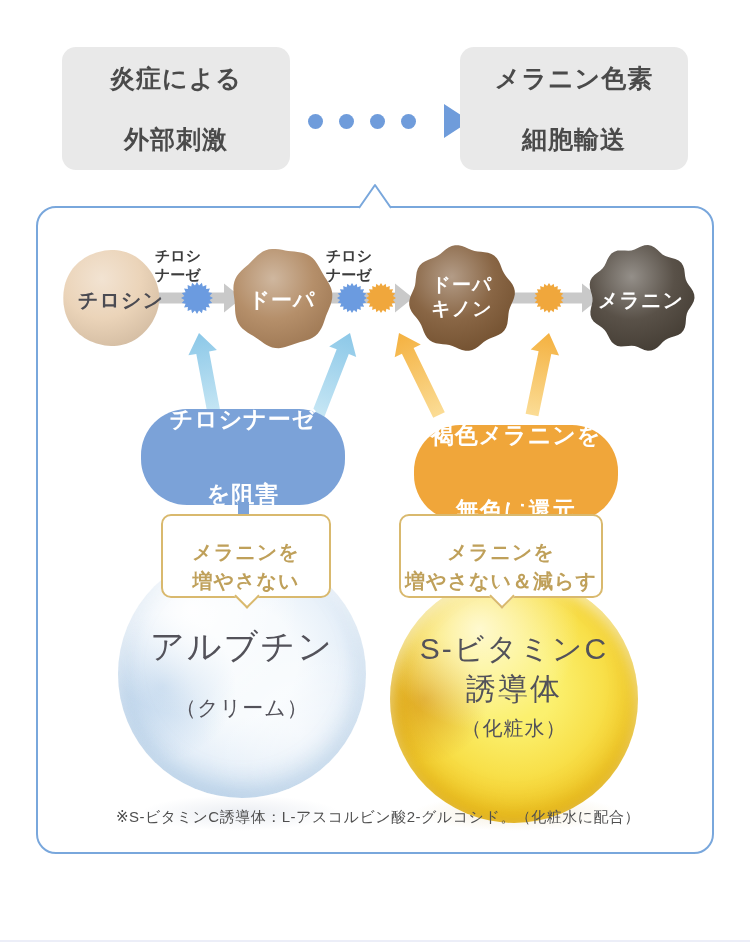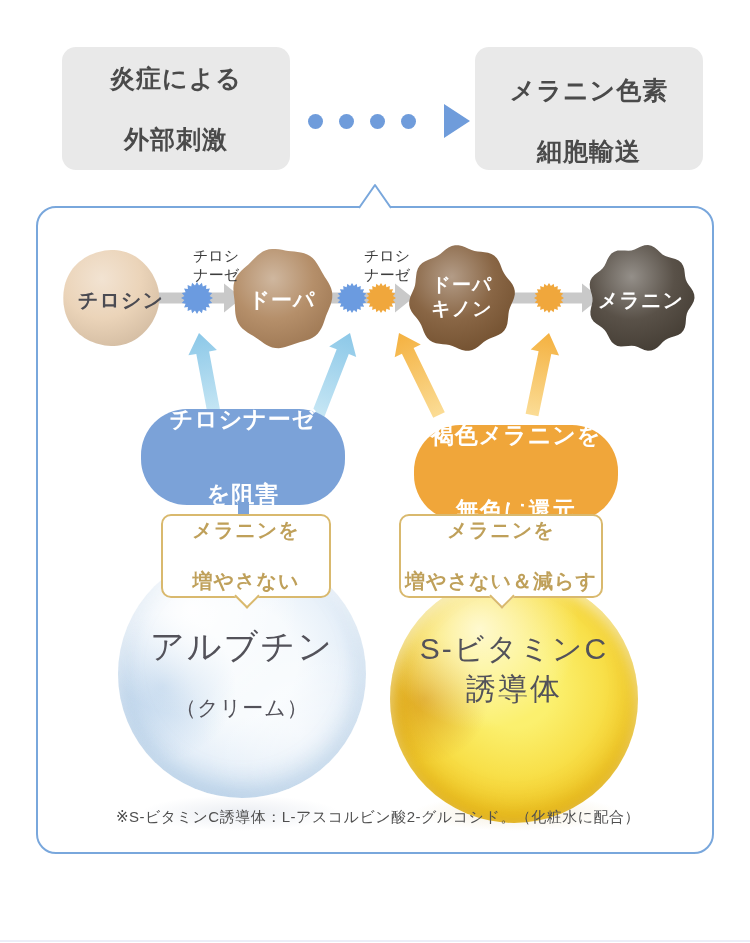--- a/index.html
+++ b/index.html
@@ -10,43 +10,43 @@
 
   
   .top-box{
     position:absolute;top:47px;width:228px;height:123px;border-radius:14px;
     background:var(--box-gray,#e9e9e9);
     display:flex;flex-direction:column;align-items:center;justify-content:center;
     font-size:25px;line-height:38px;font-weight:700;color:var(--text-dark,#4a4a4a);
     letter-spacing:1px;text-align:center;gap:23px;
   }
   .top-box.left{left:62px;}
-  .top-box.right{left:475px;justify-content:flex-end;}
+  .top-box.right{left:460px;}
 
   .dots{position:absolute;left:308px;top:104px;display:flex;align-items:center;}
   .dot{width:15px;height:15px;border-radius:50%;background:var(--accent-blue,#6f9cdb);margin-right:16px;}
   .arrow-head{
     width:0;height:0;margin-left:12px;
     border-top:17px solid transparent;border-bottom:17px solid transparent;
     border-left:26px solid var(--accent-blue,#6f9cdb);
   }
 
   
   .panel{
     position:absolute;left:36px;top:206px;width:674px;height:644px;
     border:2px solid var(--panel-border,#79a7dc);border-radius:20px;background:#ffffff;
   }
   .peak{position:absolute;left:357px;top:183px;z-index:4;}
 
   .paint-layer{position:absolute;left:0;top:0;width:750px;height:943px;z-index:1;pointer-events:none;}
 
   
   .enzyme-label{
-    position:absolute;top:246px;width:84px;text-align:right;z-index:2;
-    font-size:15px;line-height:19px;font-weight:400;color:#3c3c3c;
+    position:absolute;top:246px;width:84px;text-align:left;z-index:2;
+    font-size:15px;line-height:19px;font-weight:700;color:#3c3c3c;
   }
   #enz1{left:155px;} #enz2{left:326px;}
 
   .node-label{
     position:absolute;width:120px;text-align:center;z-index:2;
     font-size:20px;font-weight:700;letter-spacing:1px;
   }
   #lbl-tyr{left:61px;top:287px;color:#4b4b52;}
   #lbl-dopa{left:222px;top:286px;color:#ffffff;font-size:21px;}
   #lbl-dq{left:402px;top:273px;color:#ffffff;font-size:19px;line-height:24px;}
@@ -61,21 +61,21 @@
   #bubble-blue{left:141px;background:var(--bubble-blue,#7ba2d8);}
   #bubble-orange{left:414px;background:var(--bubble-orange,#f0a63a);margin-top:16px;}
   .stem{position:absolute;top:502px;width:11px;height:15px;z-index:2;}
   #stem-blue{left:238px;background:var(--bubble-blue,#7ba2d8);}
   #stem-orange{left:510px;background:var(--bubble-orange,#f0a63a);}
 
   
   .callout{
     position:absolute;top:514px;height:84px;border:2px solid var(--callout-border,#d9b96e);
     border-radius:10px;background:#ffffff;z-index:3;box-sizing:border-box;
-    display:flex;flex-direction:column;align-items:center;justify-content:space-between;
+    display:flex;flex-direction:column;align-items:center;justify-content:flex-end;
     font-size:20px;line-height:29px;font-weight:700;color:var(--callout-text,#bfa05a);
     letter-spacing:1px;text-align:center;
   }
   #callout-left{left:161px;width:170px;}
   #callout-right{left:399px;width:204px;}
   .callout-tail{
     position:absolute;bottom:-9px;left:50%;margin-left:-8px;width:16px;height:16px;
     background:#ffffff;border-right:2px solid var(--callout-border,#d9b96e);
     border-bottom:2px solid var(--callout-border,#d9b96e);transform:rotate(45deg);
   }
@@ -244,17 +244,18 @@
 
   <div class="sphere-shadow" id="shadow-left"></div>
   <div class="sphere-shadow" id="shadow-right"></div>
   <div class="sphere" id="sphere-left">
     <div class="sphere-name">アルブチン</div>
     <div class="sphere-form">（クリーム）</div>
   </div>
   <div class="sphere" id="sphere-right">
     <div class="sphere-name">S-ビタミンC</div>
     <div class="sphere-name">誘導体</div>
+    <div class="sphere-form">（化粧水）</div>
   </div>
 
   <div class="footnote">※S-ビタミンC誘導体：L-アスコルビン酸2-グルコシド。（化粧水に配合）</div>
   <div class="bottom-line"></div>
 </div>
 
 </body></html>

